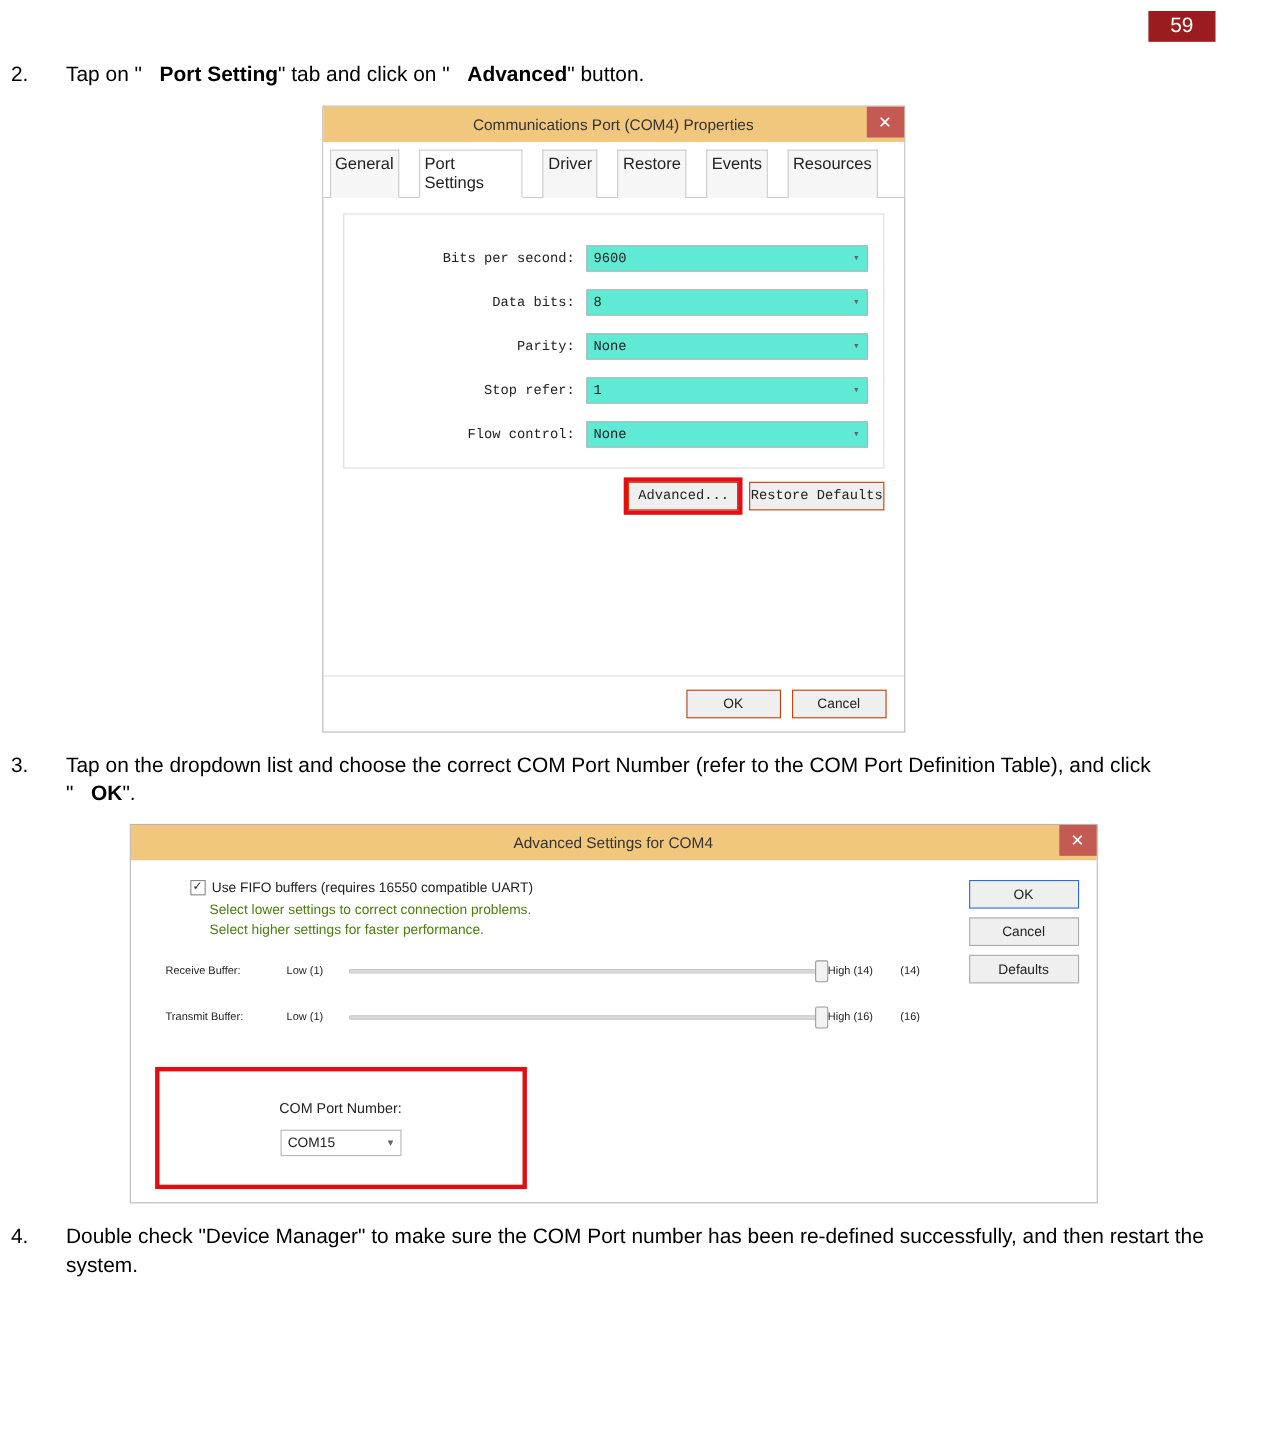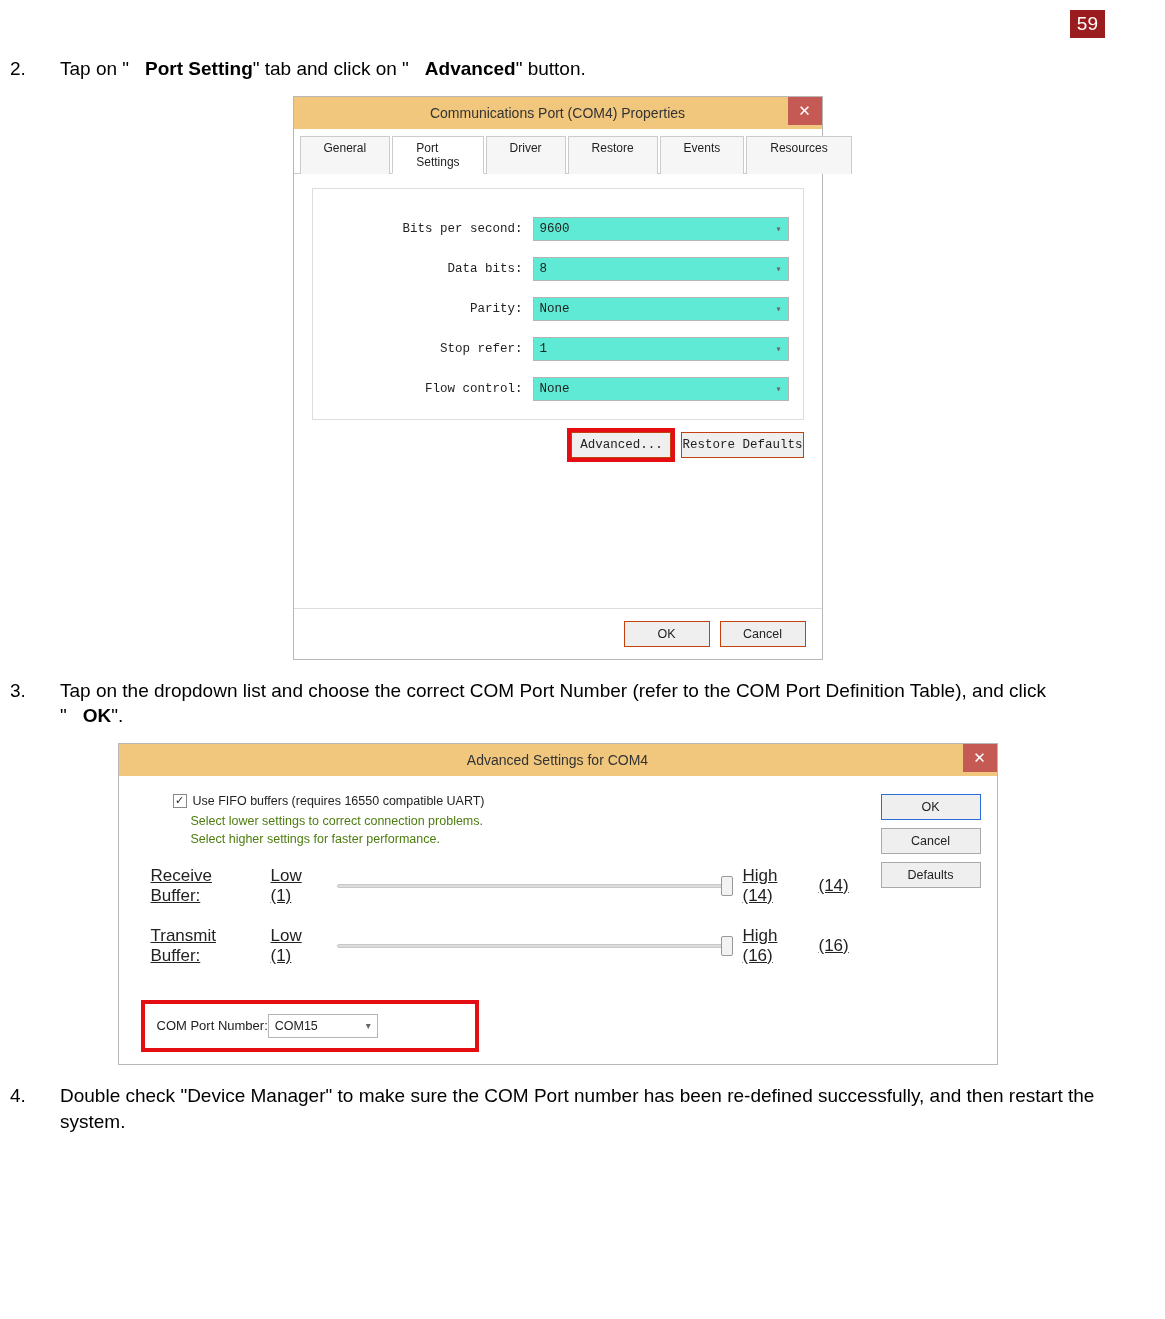--- a/index.html
+++ b/index.html
@@ -22,21 +22,21 @@
     margin-bottom: 18px;
   }
   .chapter-title {
     color: #9a1c1e;
     font-size: 19px;
   }
   .page-number {
     background: #9a1c1e;
     color: #fff;
     font-size: 19px;
-    padding: 3px 7px;
+    padding: 3px 20px;
   }
   .step {
     display: flex;
     align-items: flex-start;
     margin: 8px 0 14px 0;
     font-size: 19px;
     line-height: 1.35;
   }
   .step-num {
     width: 50px;
@@ -80,26 +80,26 @@
     font-size: 15px;
     cursor: pointer;
   }
   .tabs {
     display: flex;
     border-bottom: 1px solid #ccc;
     padding: 6px 6px 0 6px;
     background: #fff;
   }
   .tab {
-    padding: 4px 23px;
+    padding: 4px 4px;
     border: 1px solid #ccc;
     border-bottom: none;
     background: #f6f6f6;
-    margin-right: 2px;
-    font-size: 12px;
+    margin-right: 18px;
+    font-size: 15px;
     cursor: pointer;
     position: relative;
     top: 1px;
   }
   .tab.active {
     background: #fff;
     border-bottom: 1px solid #fff;
   }
   .d1-body {
     padding: 14px 18px 10px 18px;
@@ -202,24 +202,23 @@
     line-height: 1;
   }
   .hint {
     margin: 4px 0 4px 56px;
     font-size: 12.5px;
     color: #4d7c0f;
   }
   .buffer-row {
     display: flex;
     align-items: center;
-    gap: 10px;
+    gap: 0;
     margin: 20px 0 0 16px;
-    font-size: 17px;
-    text-decoration: underline;
+    font-size: 10px;
   }
   .buf-label { width: 110px; }
   .buf-low { width: 56px; }
   .slider {
     flex: 1;
     height: 22px;
     position: relative;
   }
   .slider-track {
     position: absolute;
@@ -236,24 +235,26 @@
     background: #f3f3f3;
     border: 1px solid #999;
     border-radius: 2px;
     right: 0;
   }
   .buf-high { width: 66px; text-align: left; }
   .buf-val { width: 42px; text-align: left; }
   .port-row {
     display: flex;
     align-items: center;
+    gap: 12px;
     margin: 38px 0 0 10px;
     outline: 4px solid #e40e12;
-    padding: 10px 12px;
+    padding: 26px 12px;
     width: 330px;
+    flex-direction: column;
   }
   .port-select {
     width: 110px;
     height: 24px;
     border: 1px solid #b5b5b5;
     background: #fff;
     display: flex;
     align-items: center;
     justify-content: space-between;
     padding: 0 6px;

